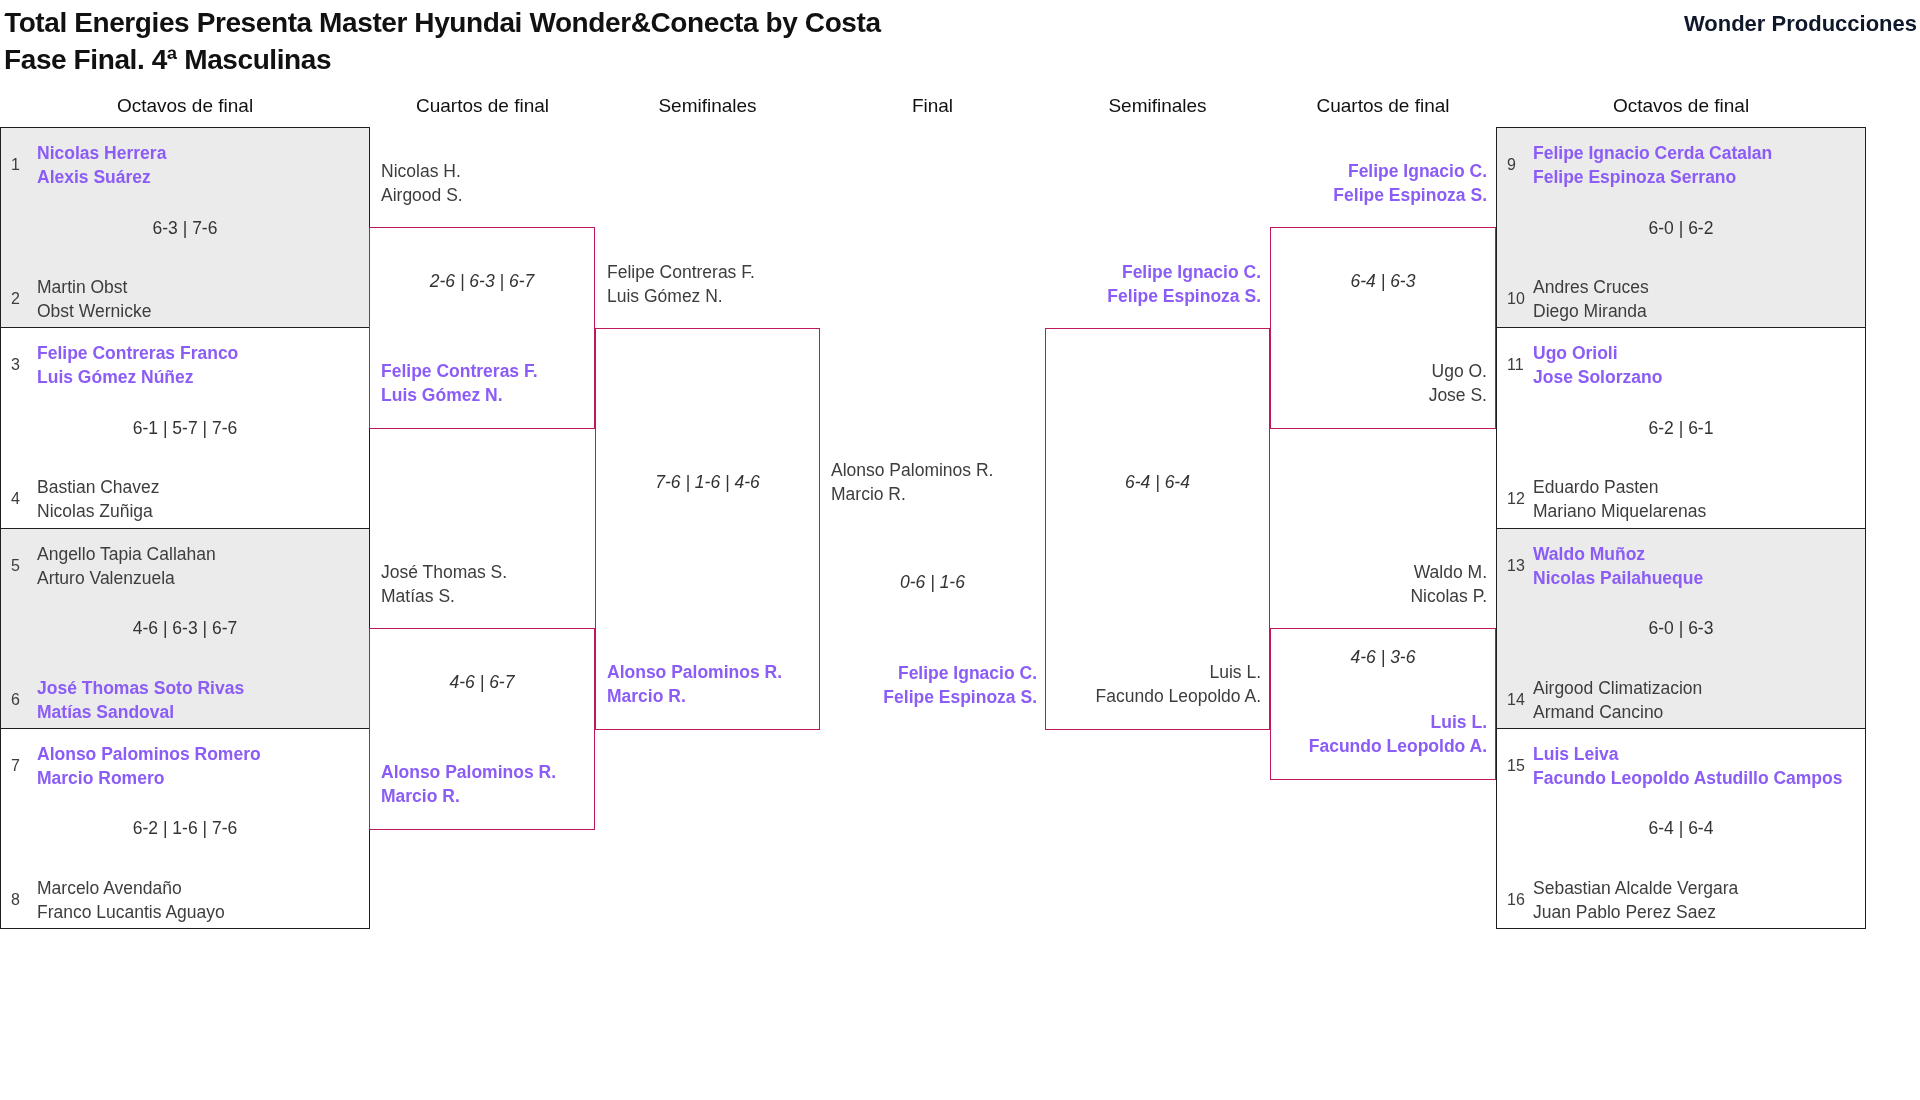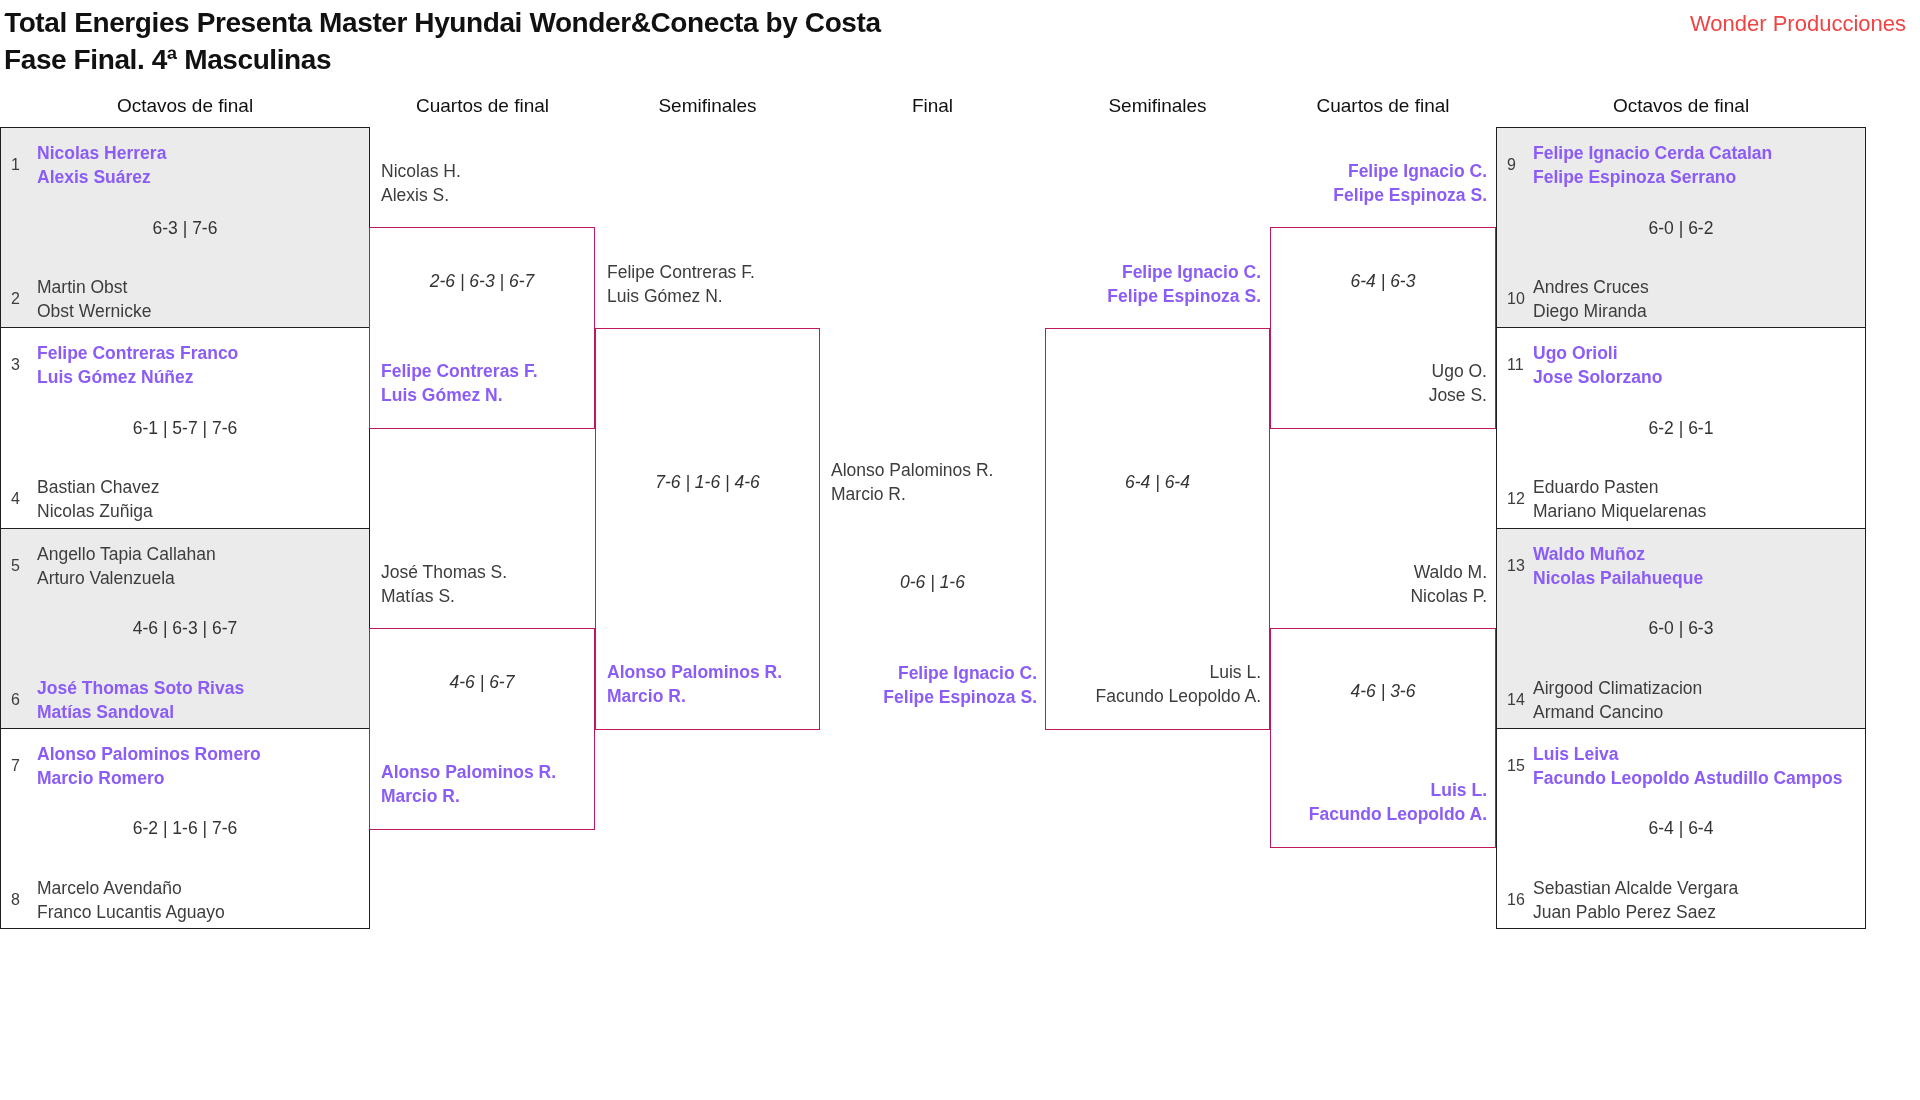--- a/index.html
+++ b/index.html
@@ -7,22 +7,22 @@
     position:relative; width:1920px; height:1100px; background:#ffffff;
     font-family:"Liberation Sans", sans-serif; color:#141414; overflow:hidden;border-radius:31px;
   }
   
   .title{
     position:absolute; left:4px; top:4px;
     font-size:28px; font-weight:700; line-height:37px; color:#111;
     letter-spacing:-0.4px; white-space:nowrap;
   }
   .brand{
-    position:absolute; right:14px; top:11px;
-    font-size:22px; font-weight:400; color:#ef4444; white-space:nowrap;
+    position:absolute; right:3px; top:11px;
+    font-size:22px; font-weight:700; color:#0f172a; white-space:nowrap;
   }
   .round-header{
     position:absolute; top:95px; height:22px; line-height:22px;
     text-align:center; font-size:19px; font-weight:400; color:#111; white-space:nowrap;
   }
   
   .r16-col{
     position:absolute; top:127px; width:370px; height:802px;
     border:1px solid #1f1f1f; box-sizing:border-box;
     display:flex; flex-direction:column;
@@ -221,21 +221,21 @@
             <div>Juan Pablo Perez Saez</div>
           </div>
       </div>
     </div>
   </div>
 
   <div class="open-match align-left" style="left:369px;top:227px;width:226px;height:202px">
     <div class="ta-top">
       <div class="names">
           <div>Nicolas H.</div>
-          <div>Alexis S.</div>
+          <div>Airgood S.</div>
         </div>
     </div>
     <div class="open-score">2-6 | 6-3 | 6-7</div>
     <div class="ta-bot winner">
       <div class="names">
           <div>Felipe Contreras F.</div>
           <div>Luis Gómez N.</div>
         </div>
     </div>
   </div>
@@ -313,21 +313,21 @@
     </div>
     <div class="open-score">6-4 | 6-3</div>
     <div class="ta-bot">
       <div class="names">
           <div>Ugo O.</div>
           <div>Jose S.</div>
         </div>
     </div>
   </div>
 
-  <div class="open-match align-right" style="left:1270px;top:628px;width:226px;height:220px">
+  <div class="open-match align-right" style="left:1270px;top:628px;width:226px;height:152px">
     <div class="ta-top">
       <div class="names">
           <div>Waldo M.</div>
           <div>Nicolas P.</div>
         </div>
     </div>
     <div class="open-score">4-6 | 3-6</div>
     <div class="ta-bot winner">
       <div class="names">
           <div>Luis L.</div>

